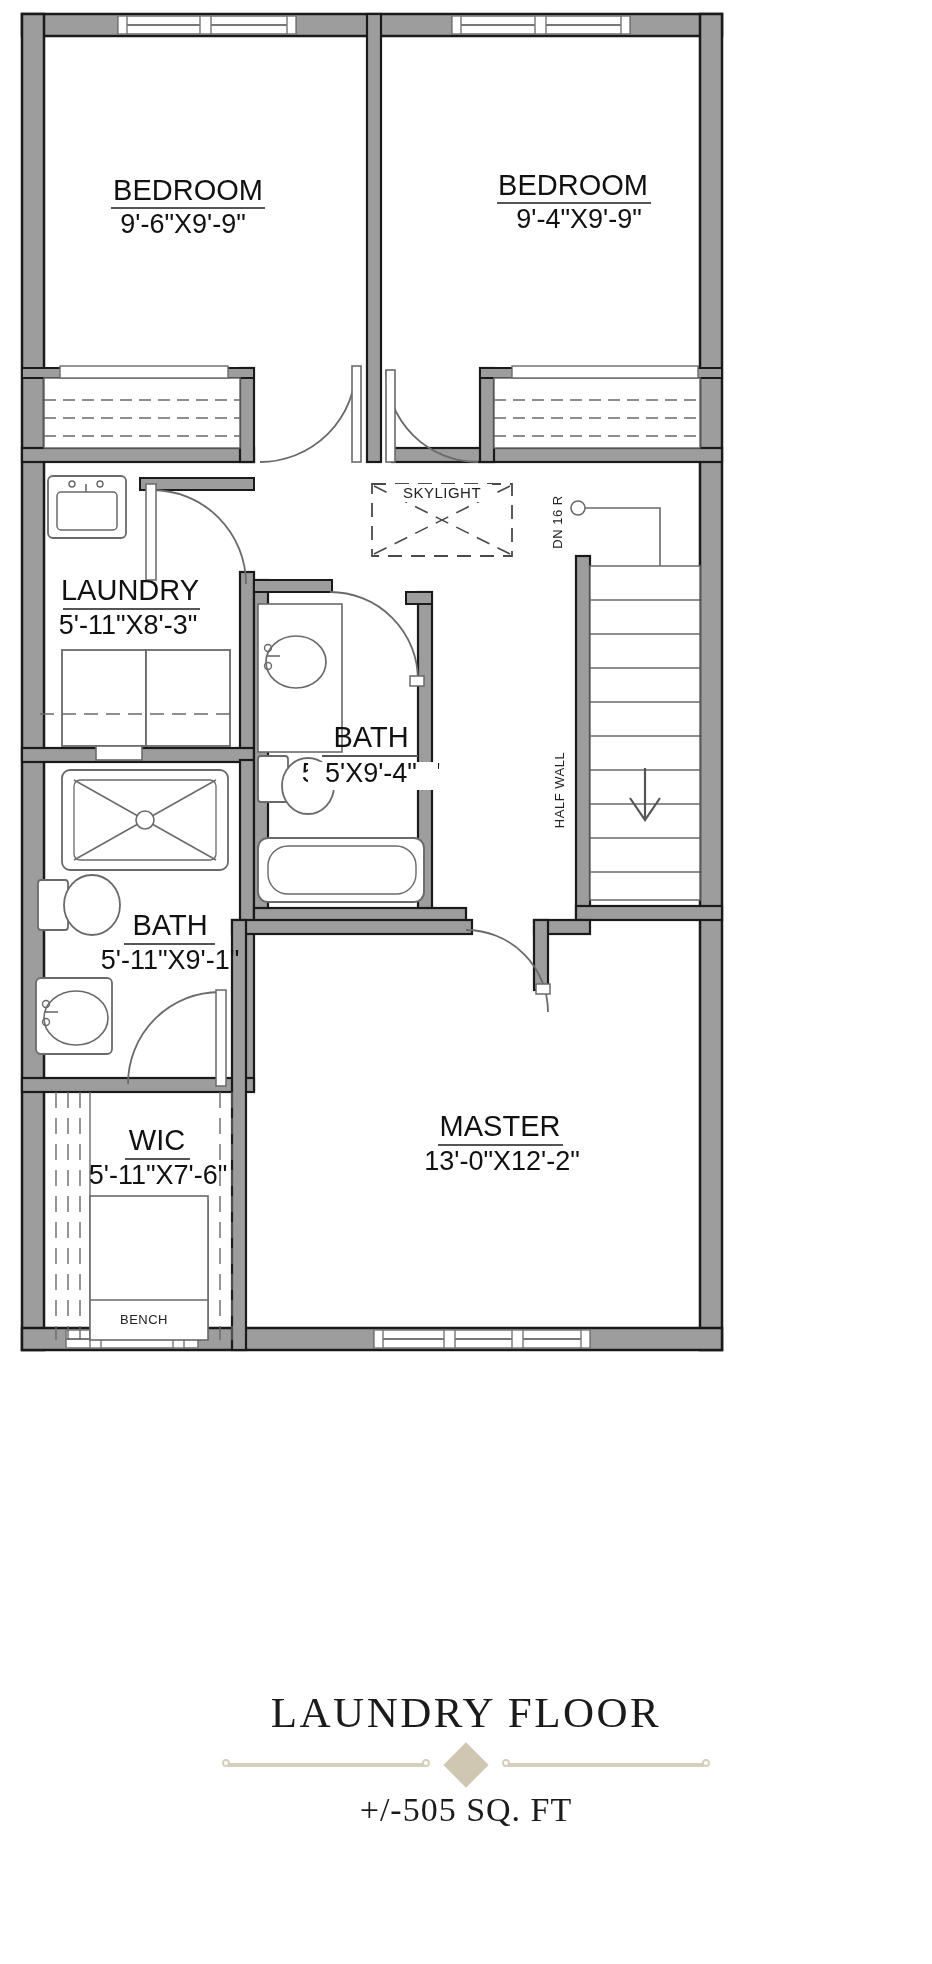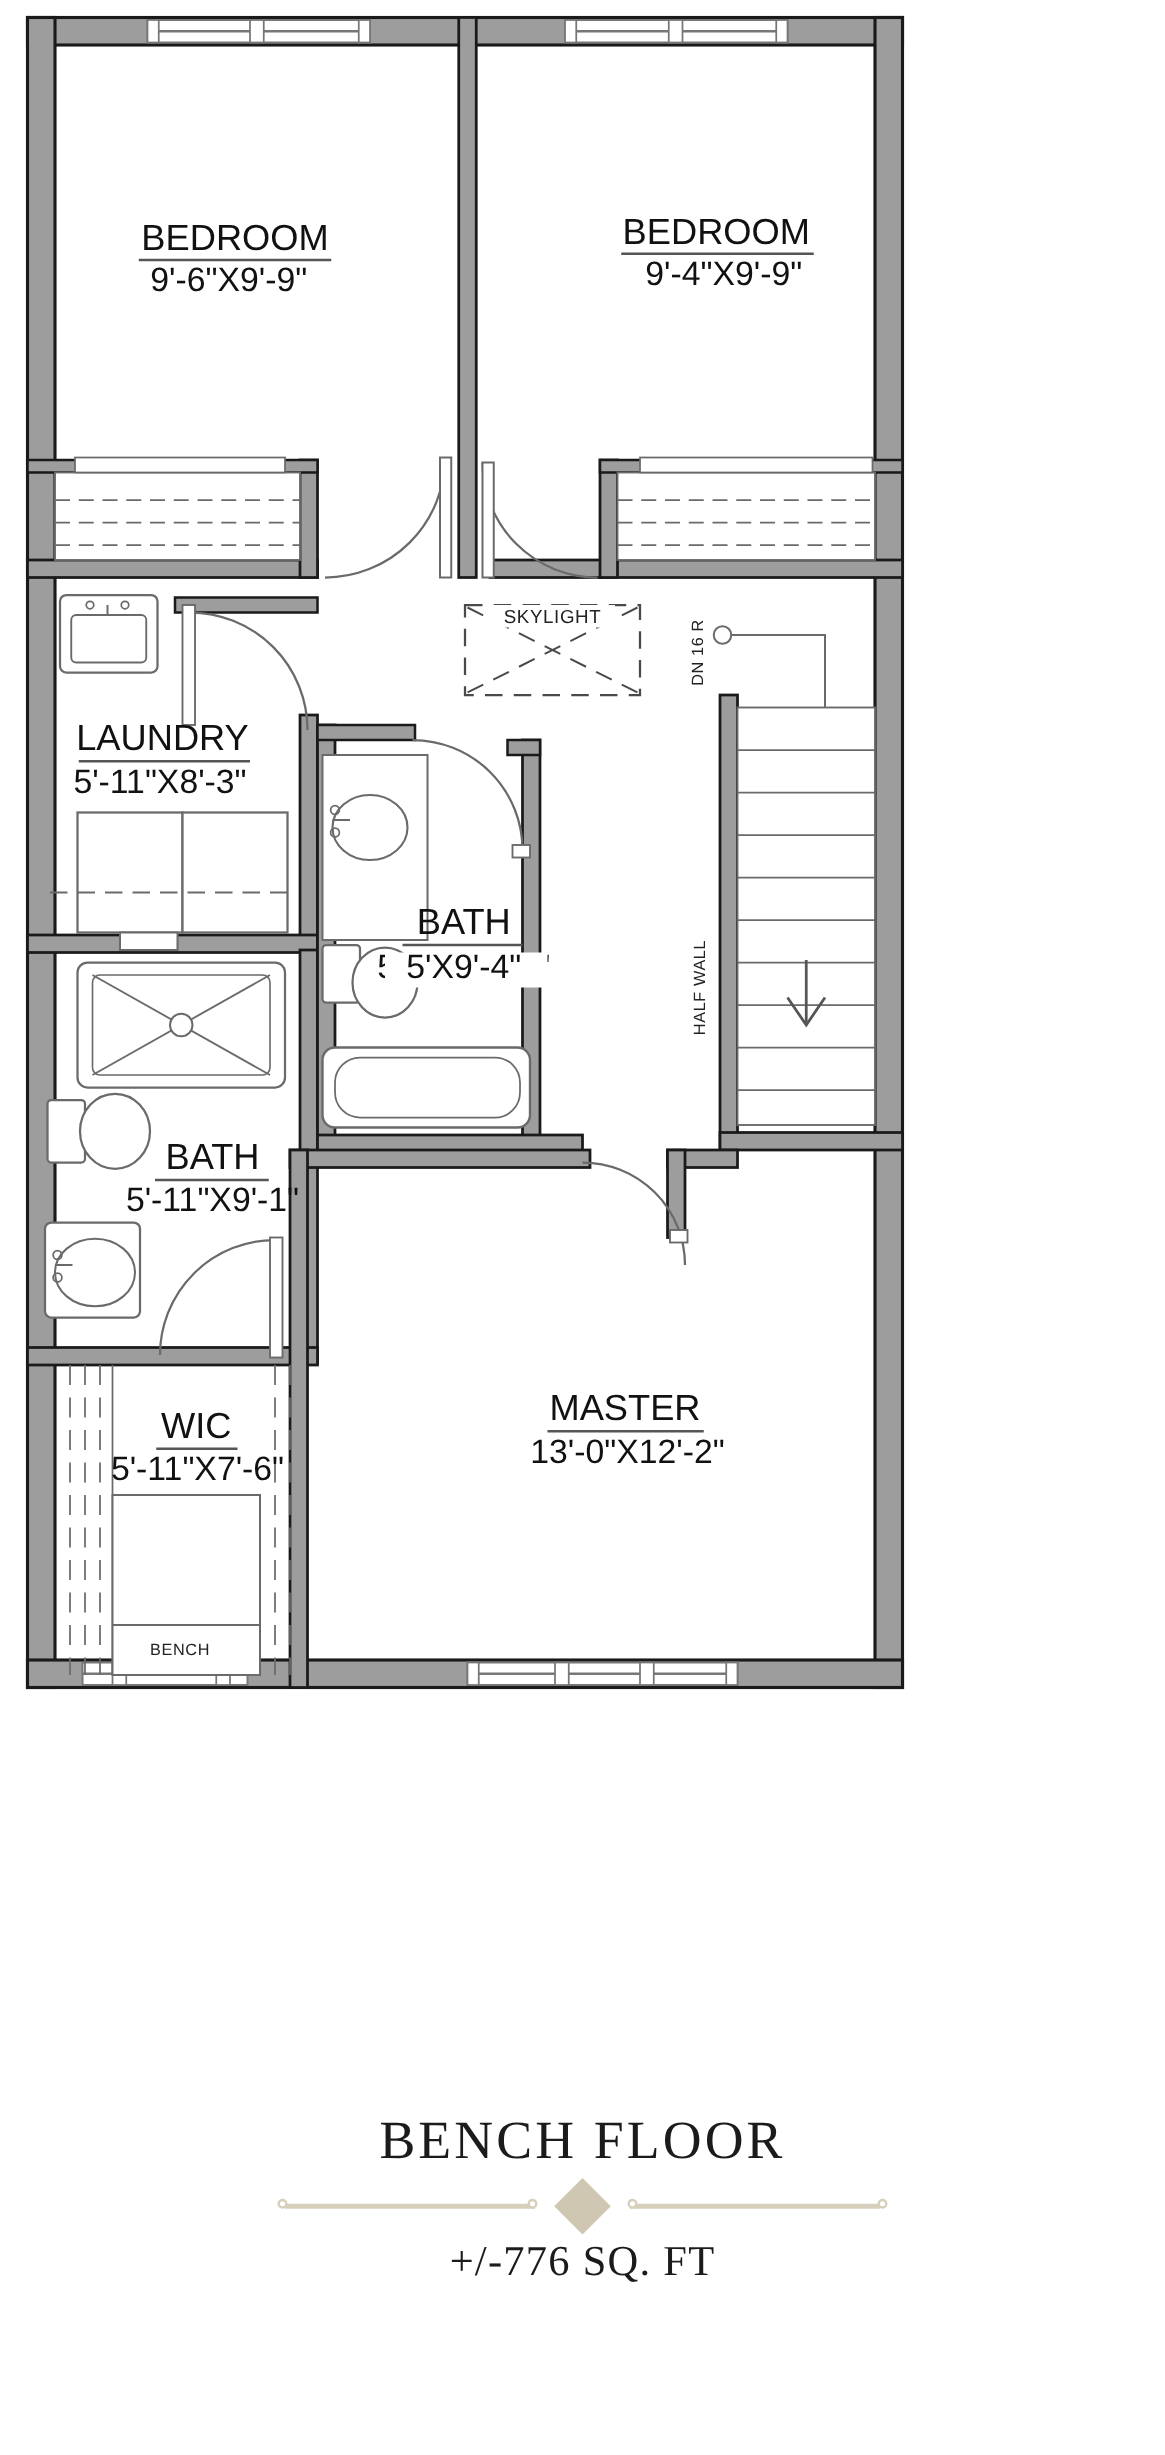--- a/index.html
+++ b/index.html
@@ -402,26 +402,26 @@
     </g>
 
     <g>
       <rect x="308" y="762" width="130" height="28" fill="#ffffff"></rect>
       <text class="rm-dim" x="371" y="782">5'X9'-4"</text>
     </g>
 
   </svg>
 
   <div id="caption">
-    <div class="floor-title">BENCH FLOOR</div>
+    <div class="floor-title">LAUNDRY FLOOR</div>
     <div class="divider">
       <span class="bar left"></span>
       <span class="bar right"></span>
       <span class="dot l-out"></span>
       <span class="dot l-in"></span>
       <span class="dot r-in"></span>
       <span class="dot r-out"></span>
       <span class="diamond"></span>
     </div>
-    <div class="sqft">+/-776 SQ. FT</div>
+    <div class="sqft">+/-505 SQ. FT</div>
   </div>
 
 </div>
 
 </body></html>

